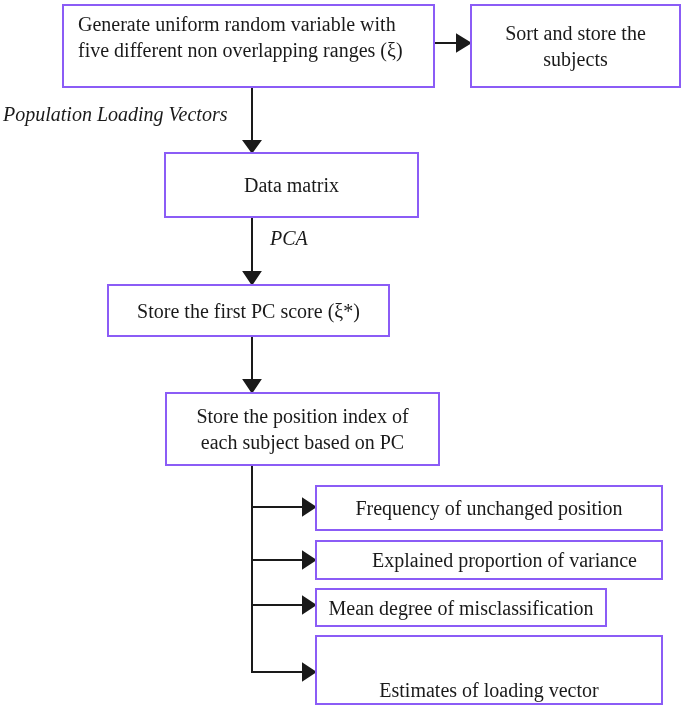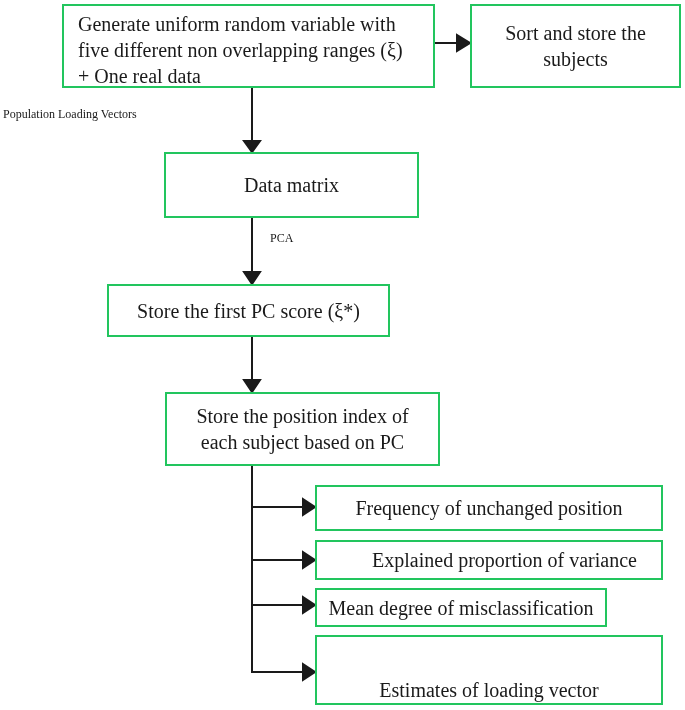--- a/index.html
+++ b/index.html
@@ -11,21 +11,21 @@
     position: relative;
     width: 685px;
     height: 710px;
     background: #ffffff;
     font-family: "Liberation Serif", "DejaVu Serif", serif;
     color: #1a1a1a;
     overflow: hidden;
   }
   .box {
     position: absolute;
-    border: 2px solid #22c55e;
+    border: 2px solid #8b5cf6;
     background: #ffffff;
     box-sizing: border-box;
     font-size: 20px;
     line-height: 26px;
   }
   .box.center {
     display: flex;
     flex-direction: column;
     align-items: center;
     justify-content: center;
@@ -38,23 +38,24 @@
     justify-content: flex-end;
     text-align: center;
   }
   .box.left-align {
     padding: 5px 8px 5px 14px;
     text-align: left;
   }
   .line-txt { white-space: nowrap; }
   .float-label {
     position: absolute;
-    font-size: 12px;
+    font-size: 20px;
     line-height: 24px;
     white-space: nowrap;
+    font-style: italic;
   }
   .connector-layer {
     position: absolute;
     left: 0;
     top: 0;
     width: 685px;
     height: 710px;
     pointer-events: none;
   }
   
@@ -102,21 +103,20 @@
       <polygon points="303,597 303,613 315,605"></polygon>
 
       <line x1="251" y1="672" x2="304" y2="672"></line>
       <polygon points="303,664 303,680 315,672"></polygon>
     </g>
   </svg>
 
   <div class="box left-align" id="box-generate">
     <div class="line-txt">Generate uniform random variable with</div>
     <div class="line-txt">five different non overlapping ranges (ξ)</div>
-    <div class="line-txt">+ One real data</div>
   </div>
 
   <div class="box center" id="box-sort">
     <div class="line-txt">Sort and store the</div>
     <div class="line-txt">subjects</div>
   </div>
 
   <div class="box center" id="box-data-matrix">
     <div class="line-txt">Data matrix</div>
   </div>

